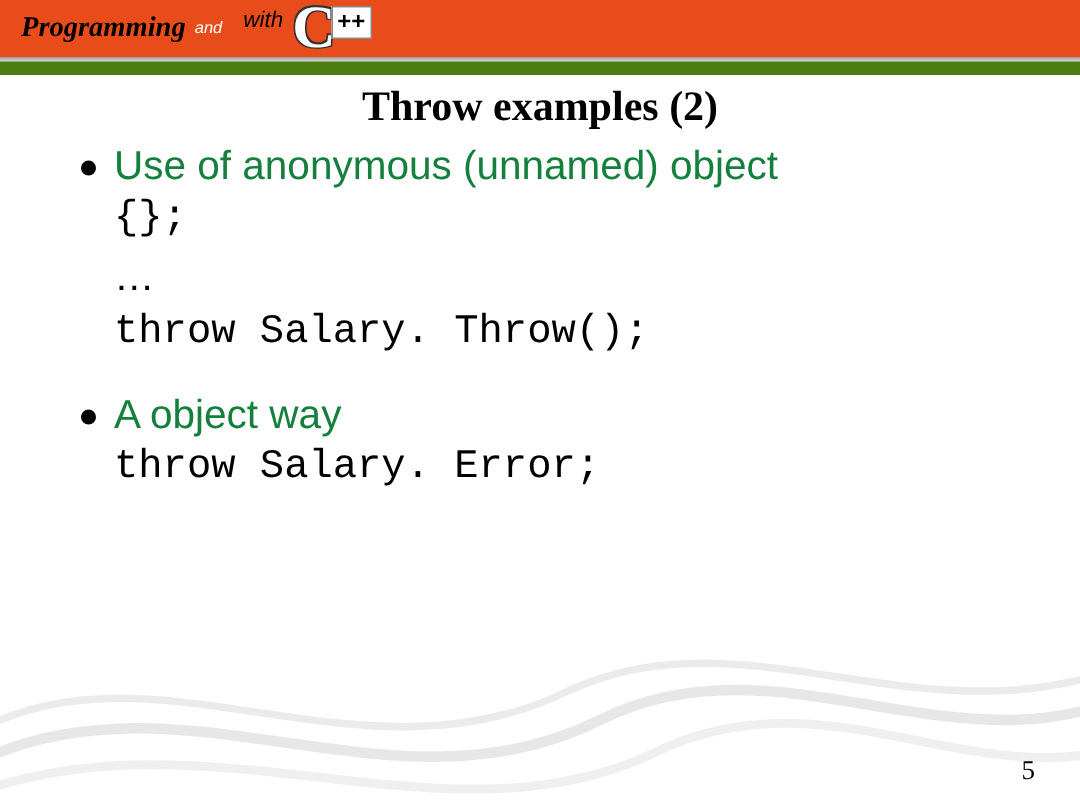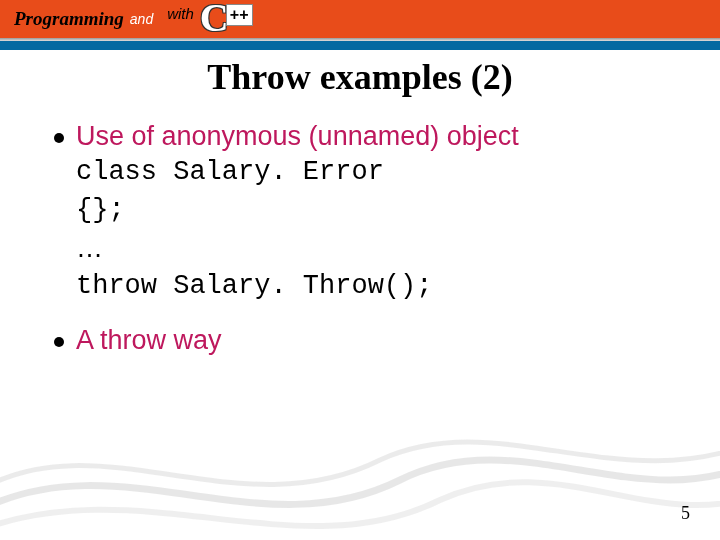--- a/index.html
+++ b/index.html
@@ -5,41 +5,41 @@
   * { margin: 0; padding: 0; box-sizing: border-box; }
   body {
     width: 720px;
     height: 540px;
     background: #fff;
     position: relative;
     overflow: hidden;
     font-family: Arial, Helvetica, sans-serif;
   }
   .banner {
-    background: #0369a1;
+    background: #4d7c0f;
     height: 50px;
     position: relative;
   }
   .banner-orange {
     background: #e84c1a;
     height: 38px;
     position: relative;
     display: flex;
     align-items: center;
     padding-left: 14px;
   }
   .banner-orange .progtext {
     font-family: Georgia, 'Times New Roman', serif;
     font-size: 19px;
     color: #000;
     font-weight: bold;
     font-style: italic;
   }
   .banner-orange .and {
-    font-size: 14px;
+    font-size: 11px;
     color: #fff;
     font-style: italic;
     margin: 0 6px;
   }
   .banner-orange .ps {
     font-family: Georgia, 'Times New Roman', serif;
     font-size: 19px;
     color: #fff;
     font-weight: bold;
     font-style: italic;
@@ -76,38 +76,38 @@
     background: #fff;
     padding: 1px 3px;
     border: 1px solid #888;
   }
   .banner-shadow {
     height: 3px;
     background: linear-gradient(#999, #ddd);
   }
   .slide-title {
     font-family: 'Times New Roman', Times, serif;
-    font-size: 36px;
+    font-size: 28px;
     font-weight: bold;
     color: #000;
     text-align: center;
     margin-top: 6px;
-    margin-bottom: 20px;
+    margin-bottom: 4px;
   }
   .content {
     padding: 0 36px 0 54px;
   }
   .bullet-item {
     margin-bottom: 16px;
   }
   .bullet-line {
     display: flex;
     align-items: baseline;
     font-size: 27px;
-    color: #be185d;
+    color: #15803d;
     line-height: 1.35;
   }
   .bullet-dot {
     width: 10px; height: 10px;
     background: #000;
     border-radius: 50%;
     display: inline-block;
     margin-right: 12px;
     flex-shrink: 0;
     position: relative;
@@ -156,31 +156,31 @@
 </div>
 
 <h1 class="slide-title">Throw examples (2)</h1>
 
 <div class="content">
   <div class="bullet-item">
     <div class="bullet-line">
       <span class="bullet-dot"></span>
       <span>Use of anonymous (unnamed) object</span>
     </div>
-    <div class="sub mono">class Salary. Error</div>
     <div class="sub mono">{};</div>
     <div class="sub">…</div>
     <div class="sub mono">throw Salary. Throw();</div>
   </div>
 
   <div class="bullet-item">
     <div class="bullet-line">
       <span class="bullet-dot"></span>
-      <span>A throw way</span>
+      <span>A object way</span>
     </div>
+    <div class="sub mono">throw Salary. Error;</div>
   </div>
 </div>
 
 <svg class="swirl" viewBox="0 0 720 140" preserveAspectRatio="none">
   <path d="M -20 110 C 120 40, 260 150, 400 80 C 520 20, 640 120, 760 60" stroke="#ccc" stroke-width="7" fill="none"></path>
   <path d="M -20 130 C 140 70, 300 170, 440 100 C 560 45, 660 140, 770 90" stroke="#ddd" stroke-width="6" fill="none"></path>
   <path d="M -20 90 C 100 20, 240 130, 380 60 C 500 5, 620 100, 760 40" stroke="#d5d5d5" stroke-width="5" fill="none"></path>
 </svg>
 
 <div class="page-num">5</div>

